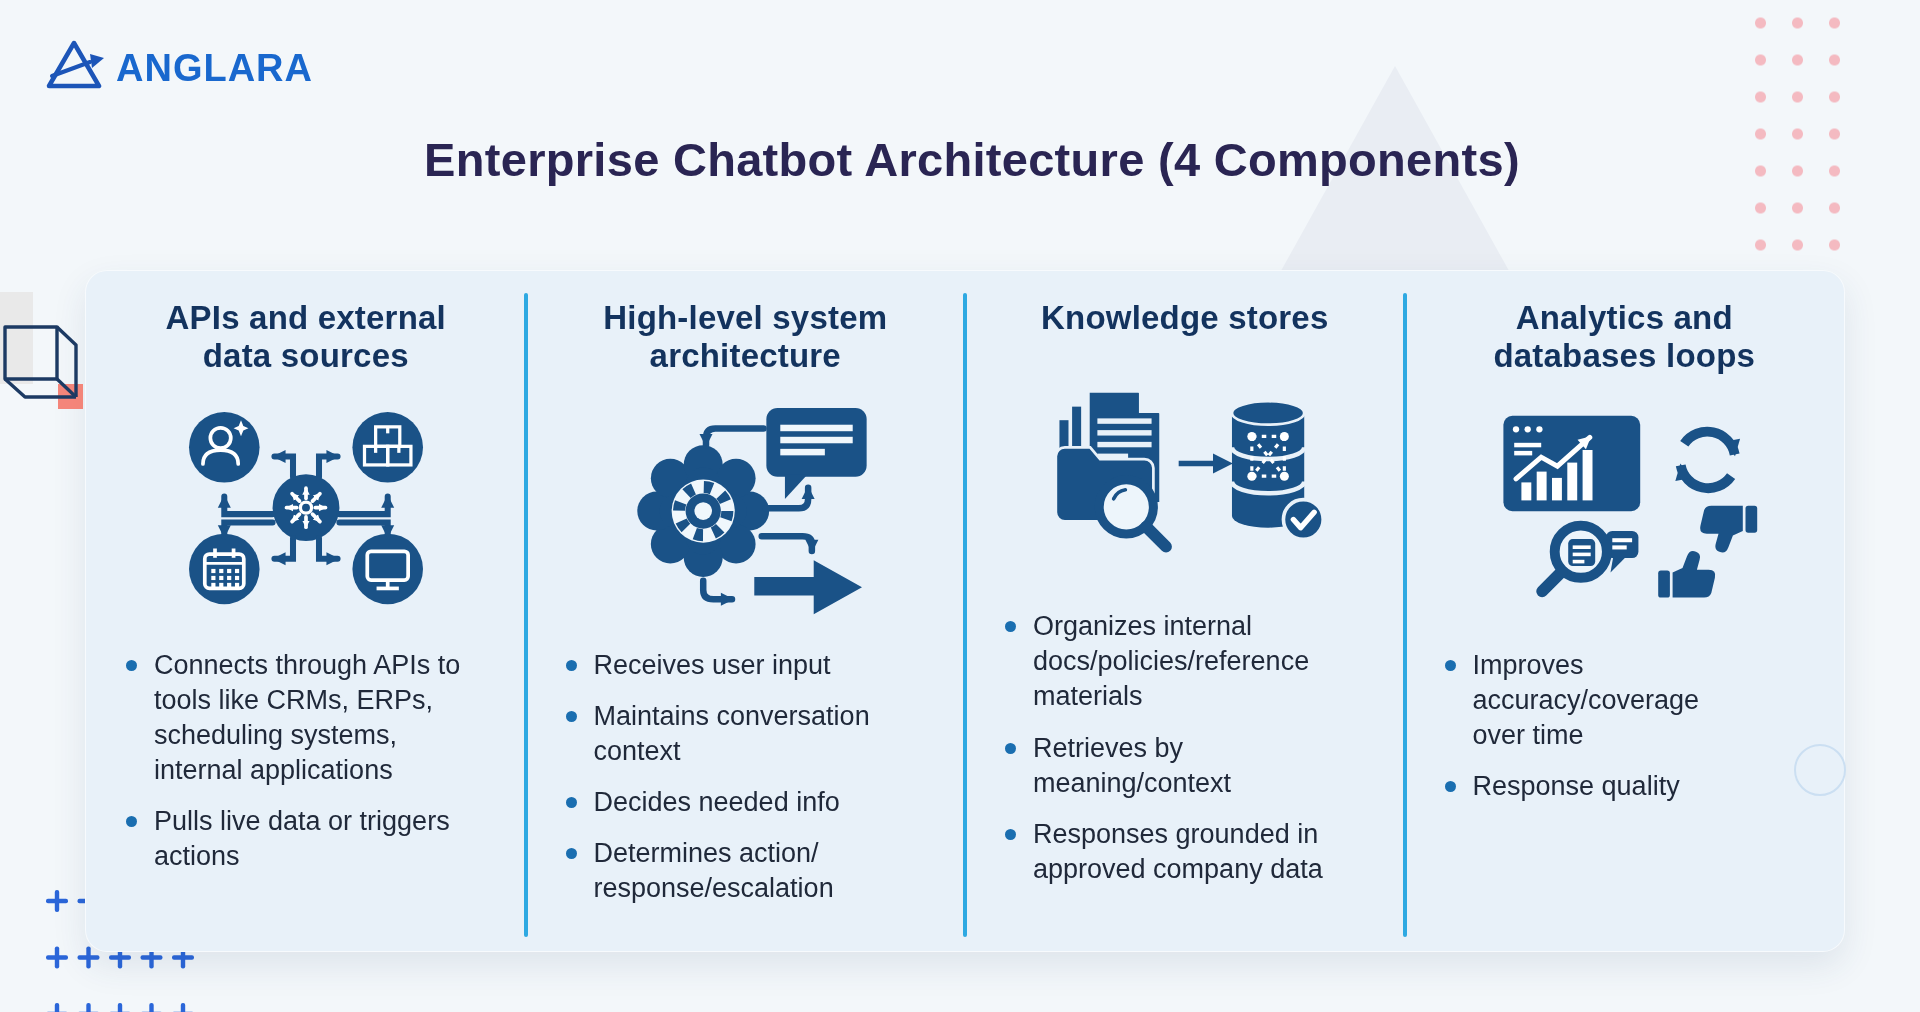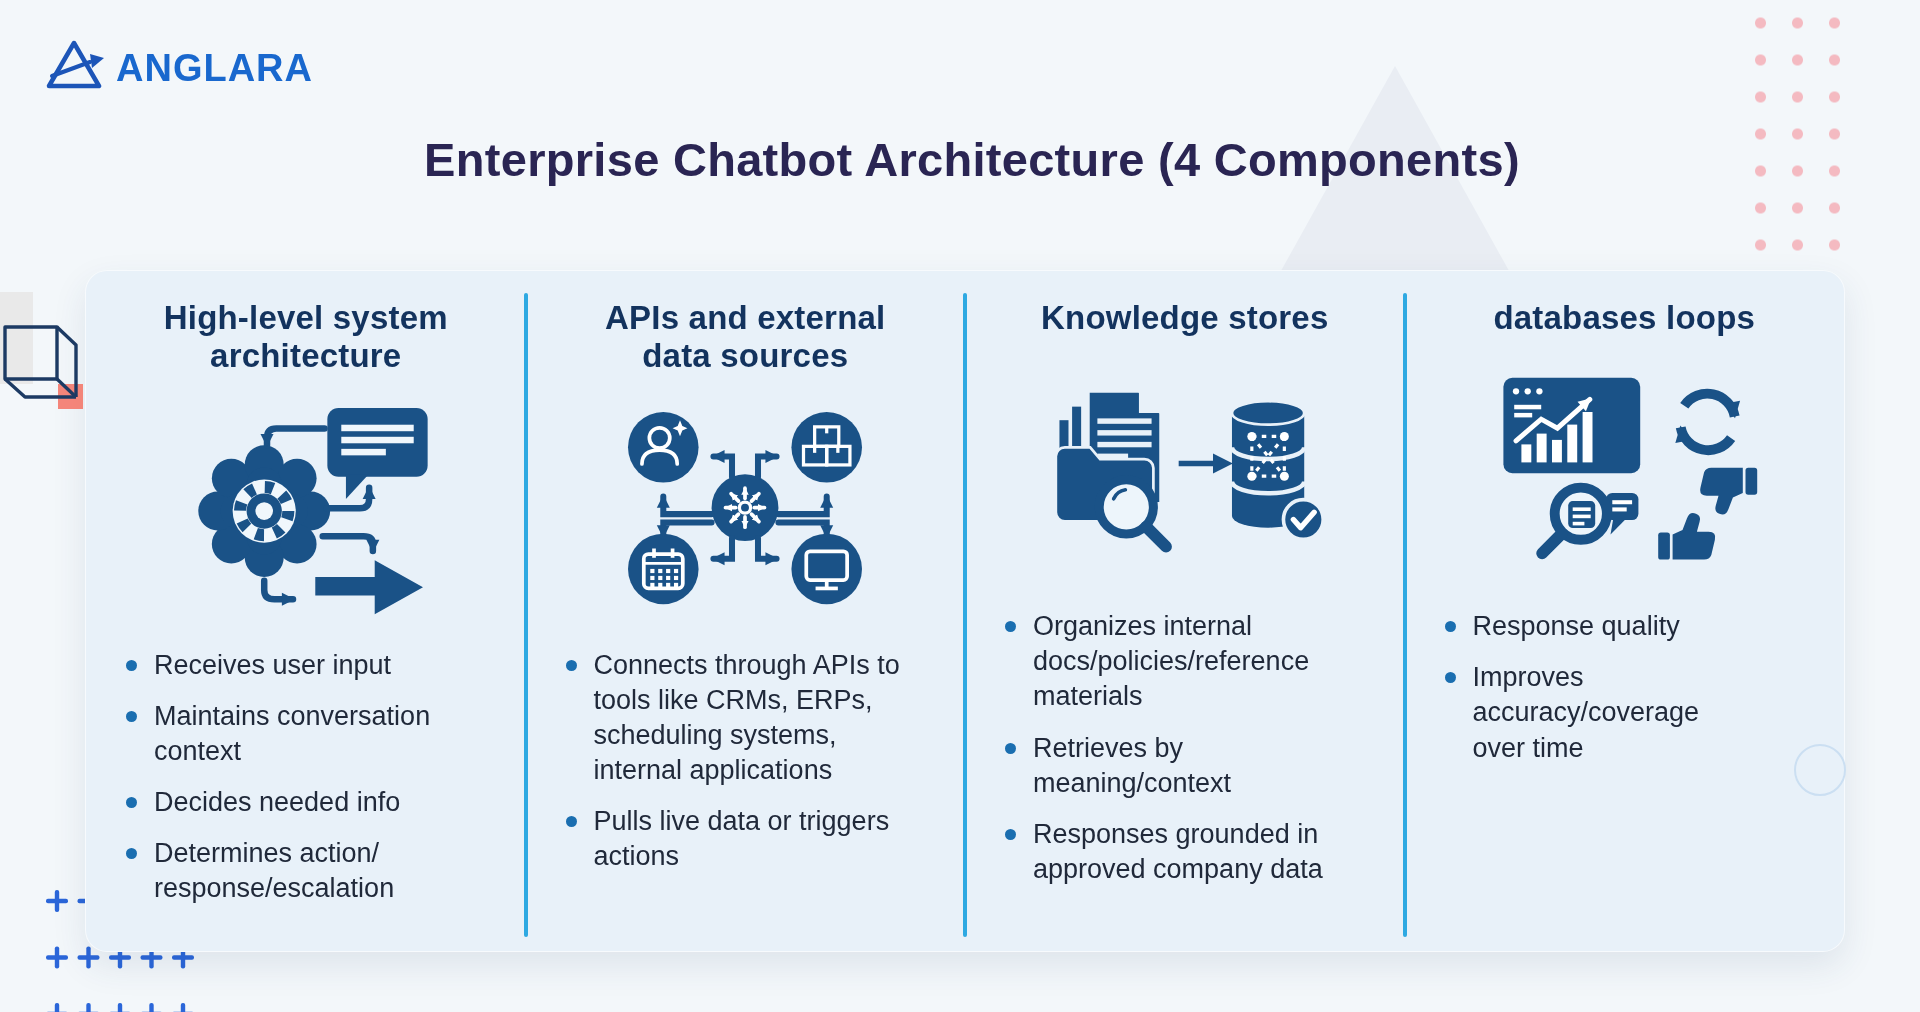--- a/index.html
+++ b/index.html
@@ -108,20 +108,113 @@
   </svg>
   <span class="logo-text">ANGLARA</span>
 </div>
 
 <h1 class="page-title">Enterprise Chatbot Architecture (4 Components)</h1>
 
 <div class="card">
 
   <section class="column">
     <h2 class="col-title">
+      <span>APIs and external</span>
+      <span>data sources</span>
+    </h2>
+    <div class="icon-wrap">
+      <svg width="260" viewBox="0 0 280 235">
+        <defs>
+          <marker id="i2m" markerUnits="userSpaceOnUse" markerWidth="18" markerHeight="18" refX="13" refY="9" orient="auto">
+            <path d="M1,2 L15,9 L1,16 Z" fill="#1A5287"></path>
+          </marker>
+          <marker id="i2w" markerUnits="userSpaceOnUse" markerWidth="10" markerHeight="10" refX="7" refY="5" orient="auto">
+            <path d="M0,1 L8,5 L0,9 Z" fill="#FFFFFF"></path>
+          </marker>
+        </defs>
+        <g fill="#1A5287">
+          <circle cx="52" cy="52" r="38"></circle>
+            <circle cx="228" cy="52" r="38"></circle>
+          <circle cx="52" cy="183" r="38"></circle>
+            <circle cx="228" cy="183" r="38"></circle>
+          <circle cx="140" cy="117" r="36"></circle>
+        </g>
+        <g stroke="#1A5287" stroke-width="6.5" fill="none" stroke-linecap="round" marker-end="url(#i2m)">
+          <path d="M126,84 V62 H106"></path>
+          <path d="M104,124 H52 V105"></path>
+          <path d="M154,84 V62 H174"></path>
+          <path d="M176,124 H228 V105"></path>
+          <path d="M126,150 V172 H106"></path>
+          <path d="M104,133 H52 V148"></path>
+          <path d="M154,150 V172 H174"></path>
+          <path d="M176,133 H228 V148"></path>
+        </g>
+        <g stroke="#FFFFFF" stroke-width="4" stroke-linecap="round" marker-end="url(#i2w)">
+          <path d="M140,107 V96"></path>
+            <path d="M140,127 V138"></path>
+          <path d="M130,117 H119"></path>
+            <path d="M150,117 H161"></path>
+          <path d="M147,110 L155,102"></path>
+            <path d="M133,110 L125,102"></path>
+          <path d="M147,124 L155,132"></path>
+            <path d="M133,124 L125,132"></path>
+        </g>
+        <circle cx="140" cy="117" r="6" fill="none" stroke="#FFFFFF" stroke-width="3.5"></circle>
+        <g stroke="#FFFFFF" stroke-width="4" fill="none" stroke-linecap="round">
+          <circle cx="48" cy="42" r="11"></circle>
+          <path d="M29,70 Q29,55 48,55 Q67,55 67,70"></path>
+        </g>
+        <polygon points="70,23 72.5,29 78,31.5 72.5,34 70,40 67.5,34 62,31.5 67.5,29" fill="#FFFFFF"></polygon>
+        <g stroke="#FFFFFF" stroke-width="3.5" fill="none">
+          <rect x="215" y="30" width="26" height="21"></rect>
+          <rect x="203" y="51" width="25" height="20"></rect>
+          <rect x="228" y="51" width="25" height="20"></rect>
+          <path d="M228,31 V37"></path>
+            <path d="M215,52 V58"></path>
+            <path d="M240,52 V58"></path>
+        </g>
+        <g stroke="#FFFFFF" stroke-width="4" fill="none">
+          <rect x="31" y="167" width="42" height="37" rx="5"></rect>
+          <path d="M42,161 V171"></path>
+            <path d="M62,161 V171"></path>
+        </g>
+        <path d="M31,177 H73" stroke="#FFFFFF" stroke-width="3"></path>
+        <g fill="#FFFFFF">
+          <rect x="38" y="183" width="4.5" height="4.5"></rect>
+            <rect x="46.5" y="183" width="4.5" height="4.5"></rect>
+            <rect x="55" y="183" width="4.5" height="4.5"></rect>
+            <rect x="63.5" y="183" width="4.5" height="4.5"></rect>
+          <rect x="38" y="190.5" width="4.5" height="4.5"></rect>
+            <rect x="46.5" y="190.5" width="4.5" height="4.5"></rect>
+            <rect x="55" y="190.5" width="4.5" height="4.5"></rect>
+            <rect x="63.5" y="190.5" width="4.5" height="4.5"></rect>
+          <rect x="38" y="198" width="4.5" height="4.5"></rect>
+            <rect x="46.5" y="198" width="4.5" height="4.5"></rect>
+            <rect x="55" y="198" width="4.5" height="4.5"></rect>
+            <rect x="63.5" y="198" width="4.5" height="4.5"></rect>
+        </g>
+        <g stroke="#FFFFFF" stroke-width="4" fill="none">
+          <rect x="206" y="164" width="44" height="31" rx="4"></rect>
+          <path d="M228,195 V204"></path>
+            <path d="M216,204 H240"></path>
+        </g>
+      </svg>
+    </div>
+    <ul class="bullets">
+      <li><span class="bdot"></span><span class="btext">Connects through APIs to
+tools like CRMs, ERPs,
+scheduling systems,
+internal applications</span></li>
+      <li><span class="bdot"></span><span class="btext">Pulls live data or triggers
+actions</span></li>
+    </ul>
+  </section>
+
+  <section class="column">
+    <h2 class="col-title">
       <span>High-level system</span>
       <span>architecture</span>
     </h2>
     <div class="icon-wrap">
       <svg width="260" viewBox="0 0 280 245">
         <defs>
           <marker id="i1m" markerUnits="userSpaceOnUse" markerWidth="18" markerHeight="18" refX="13" refY="9" orient="auto">
             <path d="M1,2 L15,9 L1,16 Z" fill="#1A5287"></path>
           </marker>
         </defs>
@@ -158,113 +251,20 @@
         <polygon points="150,196 214,196 214,178 266,207 214,236 214,216 150,216" fill="#1A5287"></polygon>
       </svg>
     </div>
     <ul class="bullets">
       <li><span class="bdot"></span><span class="btext">Receives user input</span></li>
       <li><span class="bdot"></span><span class="btext">Maintains conversation
 context</span></li>
       <li><span class="bdot"></span><span class="btext">Decides needed info</span></li>
       <li><span class="bdot"></span><span class="btext">Determines action/
 response/escalation</span></li>
-    </ul>
-  </section>
-
-  <section class="column">
-    <h2 class="col-title">
-      <span>APIs and external</span>
-      <span>data sources</span>
-    </h2>
-    <div class="icon-wrap">
-      <svg width="260" viewBox="0 0 280 235">
-        <defs>
-          <marker id="i2m" markerUnits="userSpaceOnUse" markerWidth="18" markerHeight="18" refX="13" refY="9" orient="auto">
-            <path d="M1,2 L15,9 L1,16 Z" fill="#1A5287"></path>
-          </marker>
-          <marker id="i2w" markerUnits="userSpaceOnUse" markerWidth="10" markerHeight="10" refX="7" refY="5" orient="auto">
-            <path d="M0,1 L8,5 L0,9 Z" fill="#FFFFFF"></path>
-          </marker>
-        </defs>
-        <g fill="#1A5287">
-          <circle cx="52" cy="52" r="38"></circle>
-            <circle cx="228" cy="52" r="38"></circle>
-          <circle cx="52" cy="183" r="38"></circle>
-            <circle cx="228" cy="183" r="38"></circle>
-          <circle cx="140" cy="117" r="36"></circle>
-        </g>
-        <g stroke="#1A5287" stroke-width="6.5" fill="none" stroke-linecap="round" marker-end="url(#i2m)">
-          <path d="M126,84 V62 H106"></path>
-          <path d="M104,124 H52 V105"></path>
-          <path d="M154,84 V62 H174"></path>
-          <path d="M176,124 H228 V105"></path>
-          <path d="M126,150 V172 H106"></path>
-          <path d="M104,133 H52 V148"></path>
-          <path d="M154,150 V172 H174"></path>
-          <path d="M176,133 H228 V148"></path>
-        </g>
-        <g stroke="#FFFFFF" stroke-width="4" stroke-linecap="round" marker-end="url(#i2w)">
-          <path d="M140,107 V96"></path>
-            <path d="M140,127 V138"></path>
-          <path d="M130,117 H119"></path>
-            <path d="M150,117 H161"></path>
-          <path d="M147,110 L155,102"></path>
-            <path d="M133,110 L125,102"></path>
-          <path d="M147,124 L155,132"></path>
-            <path d="M133,124 L125,132"></path>
-        </g>
-        <circle cx="140" cy="117" r="6" fill="none" stroke="#FFFFFF" stroke-width="3.5"></circle>
-        <g stroke="#FFFFFF" stroke-width="4" fill="none" stroke-linecap="round">
-          <circle cx="48" cy="42" r="11"></circle>
-          <path d="M29,70 Q29,55 48,55 Q67,55 67,70"></path>
-        </g>
-        <polygon points="70,23 72.5,29 78,31.5 72.5,34 70,40 67.5,34 62,31.5 67.5,29" fill="#FFFFFF"></polygon>
-        <g stroke="#FFFFFF" stroke-width="3.5" fill="none">
-          <rect x="215" y="30" width="26" height="21"></rect>
-          <rect x="203" y="51" width="25" height="20"></rect>
-          <rect x="228" y="51" width="25" height="20"></rect>
-          <path d="M228,31 V37"></path>
-            <path d="M215,52 V58"></path>
-            <path d="M240,52 V58"></path>
-        </g>
-        <g stroke="#FFFFFF" stroke-width="4" fill="none">
-          <rect x="31" y="167" width="42" height="37" rx="5"></rect>
-          <path d="M42,161 V171"></path>
-            <path d="M62,161 V171"></path>
-        </g>
-        <path d="M31,177 H73" stroke="#FFFFFF" stroke-width="3"></path>
-        <g fill="#FFFFFF">
-          <rect x="38" y="183" width="4.5" height="4.5"></rect>
-            <rect x="46.5" y="183" width="4.5" height="4.5"></rect>
-            <rect x="55" y="183" width="4.5" height="4.5"></rect>
-            <rect x="63.5" y="183" width="4.5" height="4.5"></rect>
-          <rect x="38" y="190.5" width="4.5" height="4.5"></rect>
-            <rect x="46.5" y="190.5" width="4.5" height="4.5"></rect>
-            <rect x="55" y="190.5" width="4.5" height="4.5"></rect>
-            <rect x="63.5" y="190.5" width="4.5" height="4.5"></rect>
-          <rect x="38" y="198" width="4.5" height="4.5"></rect>
-            <rect x="46.5" y="198" width="4.5" height="4.5"></rect>
-            <rect x="55" y="198" width="4.5" height="4.5"></rect>
-            <rect x="63.5" y="198" width="4.5" height="4.5"></rect>
-        </g>
-        <g stroke="#FFFFFF" stroke-width="4" fill="none">
-          <rect x="206" y="164" width="44" height="31" rx="4"></rect>
-          <path d="M228,195 V204"></path>
-            <path d="M216,204 H240"></path>
-        </g>
-      </svg>
-    </div>
-    <ul class="bullets">
-      <li><span class="bdot"></span><span class="btext">Connects through APIs to
-tools like CRMs, ERPs,
-scheduling systems,
-internal applications</span></li>
-      <li><span class="bdot"></span><span class="btext">Pulls live data or triggers
-actions</span></li>
     </ul>
   </section>
 
   <section class="column">
     <h2 class="col-title">
       <span>Knowledge stores</span>
     </h2>
     <div class="icon-wrap">
       <svg width="280" viewBox="0 0 310 230">
         <g fill="#1A5287">
@@ -313,20 +313,21 @@
 materials</span></li>
       <li><span class="bdot"></span><span class="btext">Retrieves by
 meaning/context</span></li>
       <li><span class="bdot"></span><span class="btext">Responses grounded in
 approved company data</span></li>
     </ul>
   </section>
 
   <section class="column">
     <h2 class="col-title">
+      <span>Analytics and</span>
       <span>databases loops</span>
     </h2>
     <div class="icon-wrap">
       <svg width="270" viewBox="0 0 300 230">
         <defs>
           <marker id="i4c" markerUnits="userSpaceOnUse" markerWidth="24" markerHeight="24" refX="18" refY="12" orient="auto">
             <path d="M2,3 L20,12 L2,21 Z" fill="#1A5287"></path>
           </marker>
           <marker id="i4w" markerUnits="userSpaceOnUse" markerWidth="20" markerHeight="20" refX="14" refY="10" orient="auto">
             <path d="M2,3 L16,10 L2,17 Z" fill="#FFFFFF"></path>
@@ -363,23 +364,23 @@
         </g>
         <path d="M81,185 L59,207" stroke="#1A5287" stroke-width="13" stroke-linecap="round"></path>
         <g id="i4tu" fill="#1A5287">
           <rect x="188" y="184" width="13" height="30" rx="3"></rect>
           <path d="M204,214 V186 l11,-5 5,-13 q3,-8 10,-5 q6,2 4,9 l-3,11 h13 q9,0 7,9 l-4,17 q-2,5 -8,5 H204 Z"></path>
         </g>
         <use href="#i4tu" transform="rotate(180 243,163)"></use>
       </svg>
     </div>
     <ul class="bullets">
-      <li><span class="bdot"></span><span class="btext">Response quality</span></li>
       <li><span class="bdot"></span><span class="btext">Improves
 accuracy/coverage
 over time</span></li>
+      <li><span class="bdot"></span><span class="btext">Response quality</span></li>
     </ul>
   </section>
 
   <div class="divider d1"></div>
   <div class="divider d2"></div>
   <div class="divider d3"></div>
 </div>
 
 </body></html>

